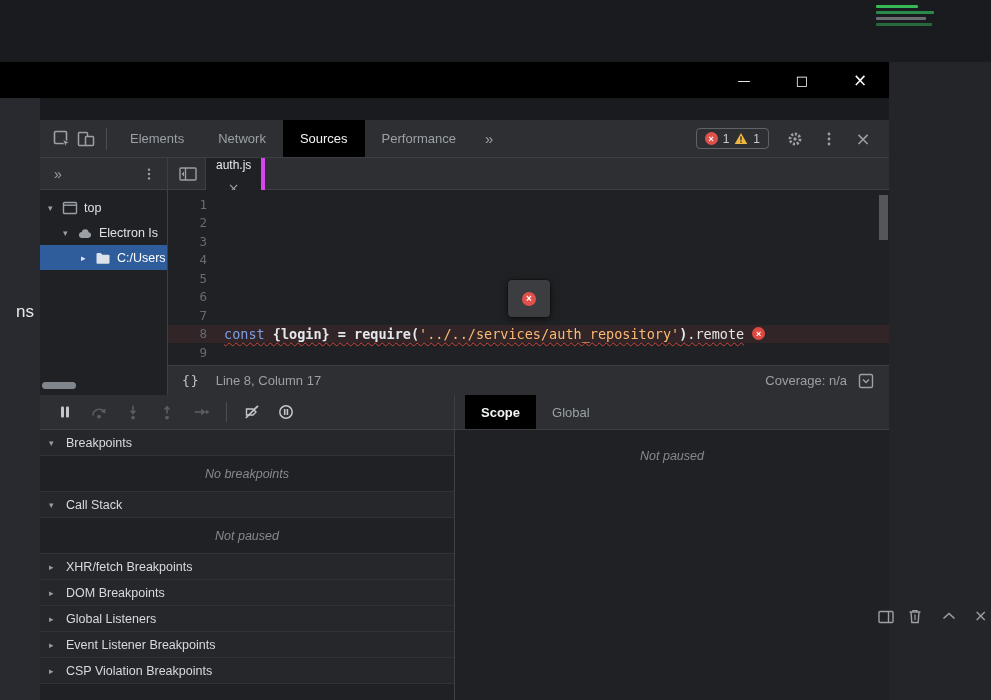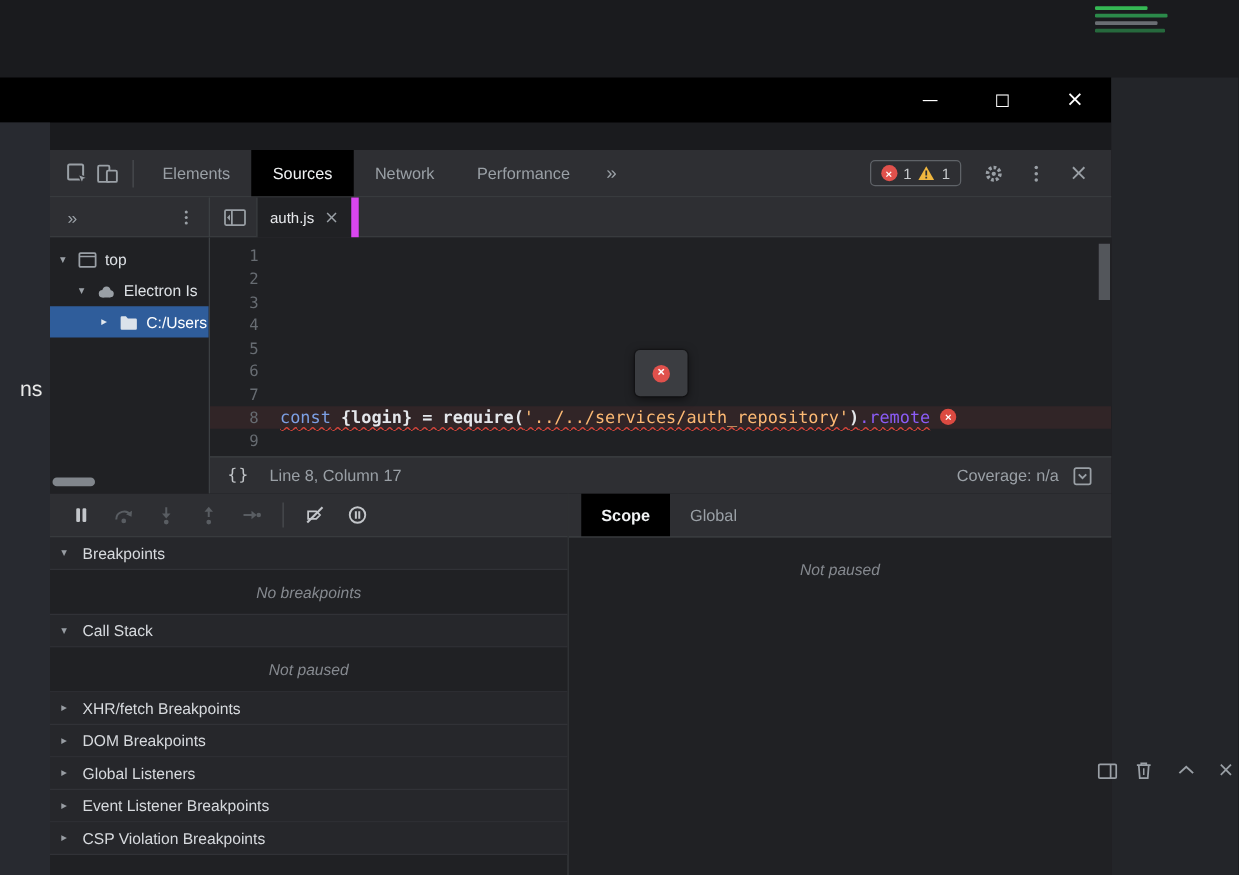--- a/index.html
+++ b/index.html
@@ -45,21 +45,21 @@
   .mt-right { margin-left:auto; display:flex; align-items:center; gap:10px; }
   .badge { display:flex; align-items:center; gap:5px; height:21px; padding:0 8px; border:1px solid #5f6368; border-radius:4px; margin-right:4px; }
   .err-dot { width:13px; height:13px; border-radius:50%; background:#e0514c; color:#fff; font-size:9px; font-weight:bold; display:inline-flex; align-items:center; justify-content:center; flex:none; font-family:"Liberation Sans", sans-serif; }
   .badge-count { font-size:12px; color:#c7cacd; }
   .mt-close { color:#9aa0a6; font-size:18px; width:24px; text-align:center; }
 
   .nav-header { position:absolute; left:0; top:38px; width:128px; height:32px; background:#2e2f33; border-bottom:1px solid #3c4043; border-right:1px solid #3c4043; display:flex; align-items:center; justify-content:space-between; padding:0 10px 0 14px; color:#9aa0a6; }
   .nav-header .more { font-size:14px; }
 
   .tabbar { position:absolute; left:128px; top:38px; width:721px; height:32px; background:#2e2f33; border-bottom:1px solid #3c4043; display:flex; align-items:center; padding-left:10px; }
-  .file-tab { display:flex; align-items:center; height:32px; background:#202124; border-left:1px solid #3c4043; border-right:6px solid #d946ef; padding:0 10px; margin-left:7px; font-size:12px; color:#e8eaed; gap:8px; }
+  .file-tab { display:flex; align-items:center; height:32px; background:#202124; border-left:1px solid #3c4043; border-right:4px solid #d946ef; padding:0 10px; margin-left:7px; font-size:12px; color:#e8eaed; gap:8px;flex-direction:column; }
   .file-tab .close { color:#9aa0a6; font-size:14px; }
 
   .navigator { position:absolute; left:0; top:70px; width:128px; height:205px; background:#202124; border-right:1px solid #3c4043; padding-top:5px; overflow:hidden; }
   .tree-item { height:25px; display:flex; align-items:center; white-space:nowrap; overflow:hidden; font-size:12.5px; color:#dde1e5; }
   .tree-item .arrow { width:12px; font-size:9px; color:#9aa0a6; flex:none; font-family:"DejaVu Sans", sans-serif; }
   .tree-item .ticon { width:16px; height:16px; margin:0 6px 0 2px; flex:none; color:#9aa0a6; }
   .ti-0 { padding-left:8px; }
   .ti-1 { padding-left:23px; }
   .ti-2 { padding-left:41px; }
   .tree-item.selected { background:#2f5d9b; color:#fff; }
@@ -69,21 +69,21 @@
 
   .editor { position:absolute; left:128px; top:70px; width:721px; height:175px; background:#202124; overflow:hidden; font-family:"DejaVu Sans Mono", monospace; }
   .code-lines { position:absolute; inset:0; padding-top:5px; }
   .code-row { height:18.5px; display:flex; align-items:center; font-size:13.5px; }
   .gutter { width:50px; padding-right:11px; text-align:right; color:#676c72; font-size:12.5px; flex:none; }
   .code-text { white-space:pre; padding-left:6px; display:flex; align-items:center; }
   .error-row { background:rgba(224,82,73,0.09); }
   .tok.keyword { color:#7c9fe3; }
   .tok.plain { color:#e4e7eb;font-weight:bold; }
   .tok.string { color:#fdba74; }
-  .tok.error { color:#8b5cf6; }
+  .tok.error { color:#e5e5e5; }
   .squig { text-decoration:underline; text-decoration-style:wavy; text-decoration-color:#cf4339; text-decoration-thickness:1px; text-underline-offset:3px; }
   .inline-err { width:13px; height:13px; border-radius:50%; background:#dc4a41; color:#fff; font-size:9px; font-weight:700; display:inline-flex; align-items:center; justify-content:center; margin-left:8px; font-family:"Liberation Sans", sans-serif; flex:none; }
 
   .tooltip { position:absolute; left:340px; top:90px; height:37px; display:flex; align-items:center; gap:9px; background:#3b3d41; border-radius:4px; padding:0 14px; box-shadow:0 2px 8px rgba(0,0,0,.55), 0 0 0 1px rgba(0,0,0,.25); z-index:4; font-family:"Liberation Sans", sans-serif; }
   .tooltip .err-dot { width:14px; height:14px; font-size:10px; }
   .tooltip .msg { font-size:13px; color:#e8eaed; white-space:nowrap; }
 
   .editor-vscroll { position:absolute; right:1px; top:5px; width:9px; height:45px; background:#53565b; }
 
   .statusbar { position:absolute; left:128px; top:245px; width:721px; height:30px; background:#2e2f33; border-top:1px solid #3c4043; display:flex; align-items:center; padding:0 14px; gap:16px; color:#9aa0a6; font-size:13px; }
@@ -143,22 +143,22 @@
       </div>
       <div class="icon-btn">
         <svg width="18" height="18" viewBox="0 0 18 18">
           <rect x="1.5" y="2.5" width="9" height="13" rx="1" fill="none" stroke="currentColor" stroke-width="1.5"></rect>
           <rect x="8.5" y="6.5" width="8" height="9" rx="1" fill="#2e2f33" stroke="currentColor" stroke-width="1.5"></rect>
         </svg>
       </div>
       <div class="mt-sep"></div>
       <div class="mt-tabs">
         <div class="mt-tab">Elements</div>
+        <div class="mt-tab">Network</div>
         <div class="mt-tab selected">Sources</div>
-        <div class="mt-tab">Network</div>
         <div class="mt-tab">Performance</div>
         <div class="mt-more">»</div>
       </div>
       <div class="mt-right">
         <div class="badge">
           <span class="err-dot">×</span>
           <span class="badge-count">1</span>
           <svg width="14" height="13" viewBox="0 0 14 13">
             <path d="M7 1 L13.3 12 H0.7 Z" fill="#f0b73f"></path>
             <rect x="6.3" y="4.4" width="1.4" height="4" fill="#2e2f33"></rect>

